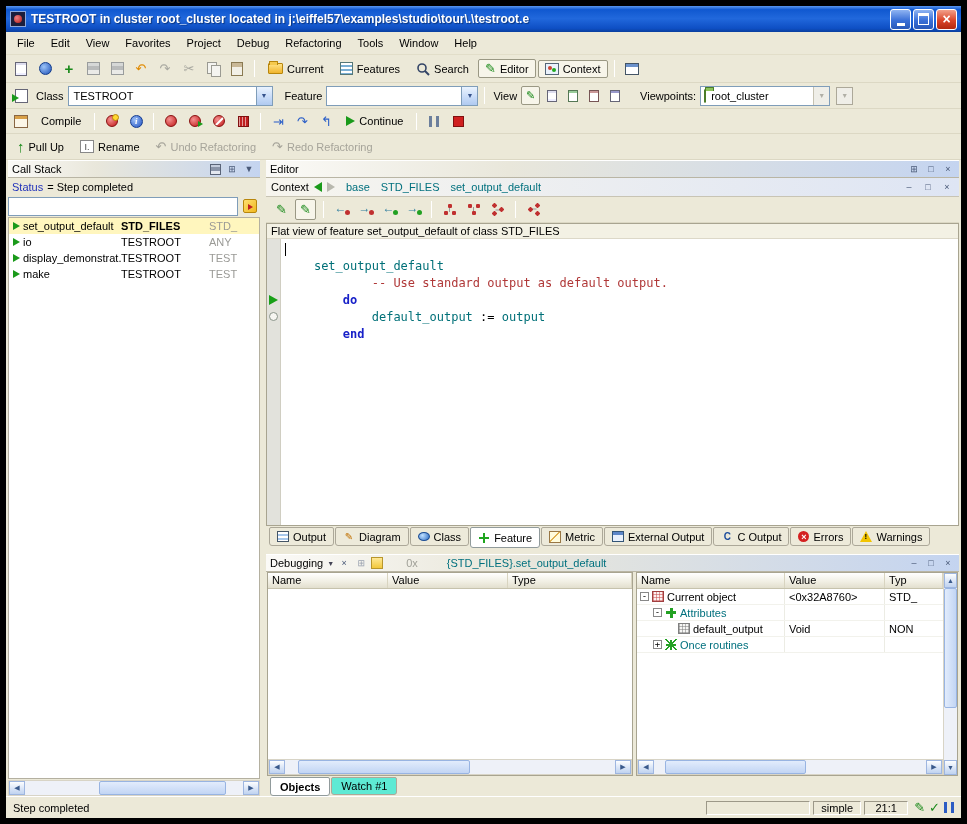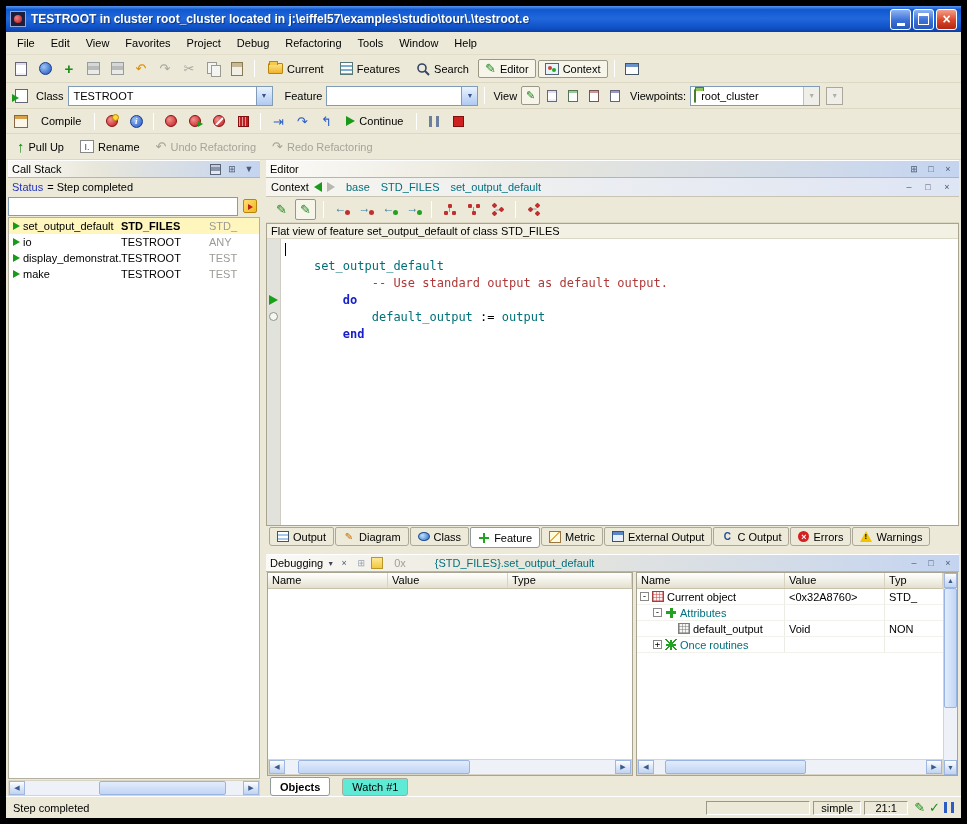--- a/index.html
+++ b/index.html
@@ -178,21 +178,21 @@
 .ti-external-output{height:11px;border:1px solid #357;background:#E8F0FC;box-shadow:inset 0 3px 0 #5C86C8}
 .ti-c-output{color:#1C4C9C;font-weight:bold}
 .ti-errors{width:11px;height:11px;border-radius:50%;background:#D42020;color:#fff;font-size:9px;font-weight:bold}
 .ti-warnings{width:0;height:0;border-left:6px solid transparent;border-right:6px solid transparent;border-bottom:11px solid #F2C400;position:relative}
 .ti-warnings::after{content:"!";position:absolute;left:-2px;top:1px;font-size:8px;font-weight:bold;color:#000}
 .vgap{height:6px;flex:none}
 
 
 .dbghead .dbg-title{display:flex;align-items:center;gap:4px}
 .dd-arrow{font-size:7px;color:#445}
-.hexlbl{color:#A0A098;margin-left:8px}
+.hexlbl{color:#A0A098;margin-left:20px}
 .dbg-ctx{color:#00707E;margin-left:26px;white-space:nowrap}
 .dbgbody{height:204px;flex:none;display:flex;gap:3px;padding:0 1px;background:#ECE9D8}
 .dpanel{border:1px solid #A8A490;background:#fff;display:flex;min-width:0}
 .dpanel.left{width:366px;flex:none;flex-direction:column}
 .dpanel.right{flex:1;flex-direction:row}
 .dcol{flex:1;display:flex;flex-direction:column;min-width:0}
 .dhead{display:flex;height:16px;flex:none;background:linear-gradient(#FFF,#F0EEE2 60%,#E2DFCE);border-bottom:1px solid #C6C2AC;overflow:hidden}
 .dhead span{padding:1px 4px;border-right:1px solid #D8D4C0;white-space:nowrap;overflow:hidden}
 .dl-c1{width:120px;flex:none}.dl-c2{width:120px;flex:none}.dl-c3{flex:1}
 .dr-c1h{width:148px;flex:none}.dr-c2h{width:100px;flex:none}.dr-c3h{flex:1}
@@ -206,21 +206,21 @@
 .ticon{width:12px;height:11px;margin-right:3px;flex:none}
 .grid-red{border:1px solid #A04040;background:repeating-linear-gradient(90deg,rgba(200,80,80,.55) 0 1px,transparent 1px 3px),repeating-linear-gradient(0deg,rgba(200,80,80,.55) 0 1px,transparent 1px 3px),#FBF2F2}
 .grid-gray{border:1px solid #808080;background:repeating-linear-gradient(90deg,rgba(120,120,120,.5) 0 1px,transparent 1px 3px),repeating-linear-gradient(0deg,rgba(120,120,120,.5) 0 1px,transparent 1px 3px),#F6F6F4}
 .plus-green{background:linear-gradient(#23A123,#23A123) center/10px 3px no-repeat,linear-gradient(#23A123,#23A123) center/3px 10px no-repeat}
 .sun-green{background:
  linear-gradient(#23A123,#23A123) center/10px 2px no-repeat,
  linear-gradient(#23A123,#23A123) center/2px 10px no-repeat,
  linear-gradient(45deg,transparent 44%,#23A123 44% 56%,transparent 56%),
  linear-gradient(-45deg,transparent 44%,#23A123 44% 56%,transparent 56%)}
 .name-teal{color:#00707E}
-.dtabs{height:20px;flex:none;display:flex;align-items:flex-end;gap:12px;padding:1px 4px 0;background:#ECE9D8}
+.dtabs{height:20px;flex:none;display:flex;align-items:flex-start;gap:1px;padding:1px 4px 0;background:#ECE9D8}
 .dtab{height:18px;display:flex;align-items:center;padding:0 9px;background:#5eead4;border:1px solid #ACA899;border-radius:2px 2px 3px 3px;cursor:default}
 .dtab.active{height:19px;background:#FFF;border-color:#919B9C;font-weight:bold}
 
 
 .statusbar{height:22px;flex:none;display:flex;align-items:center;gap:3px;padding:1px 4px;border-top:1px solid #FFF;background:#ECE9D8}
 .sb-text{flex:1;padding:0 3px;white-space:nowrap;overflow:hidden}
 .sb-box{height:14px;border:1px solid;border-color:#9C9888 #FFF #FFF #9C9888;display:flex;align-items:center;justify-content:center;padding:0 4px;background:#ECE9D8;flex:none}
 .sb-empty{width:104px}
 .sb-mode{width:48px}
 .sb-pos{width:44px}
@@ -343,21 +343,21 @@
       </span>
     <span class="vbtn">
         <span class="i-doc small" style="box-shadow:inset 0 2px 0 #9C9;border-color:#575"></span>
       </span>
     <span class="vbtn">
         <span class="i-doc small" style="box-shadow:inset 0 2px 0 #C99;border-color:#755"></span>
       </span>
     <span class="vbtn">
         <span class="i-doc small" style="box-shadow:inset 0 2px 0 #99C"></span>
       </span>
-    <span class="lbl" style="margin-left:2px">Viewpoints:</span>
+    <span class="lbl" style="margin-left:12px">Viewpoints:</span>
     <span class="combo" style="width:130px">
       <span style="padding-left:3px"><span class="i-folder green"></span></span>
       <span class="ctext">root_cluster</span>
       <span class="cbtn disabled">▼</span>
     </span>
     <span class="cbtn standalone disabled" style="margin-left:4px">▼</span>
   </div>
 
   <div class="tbar tb3">
     <span class="tbi">

